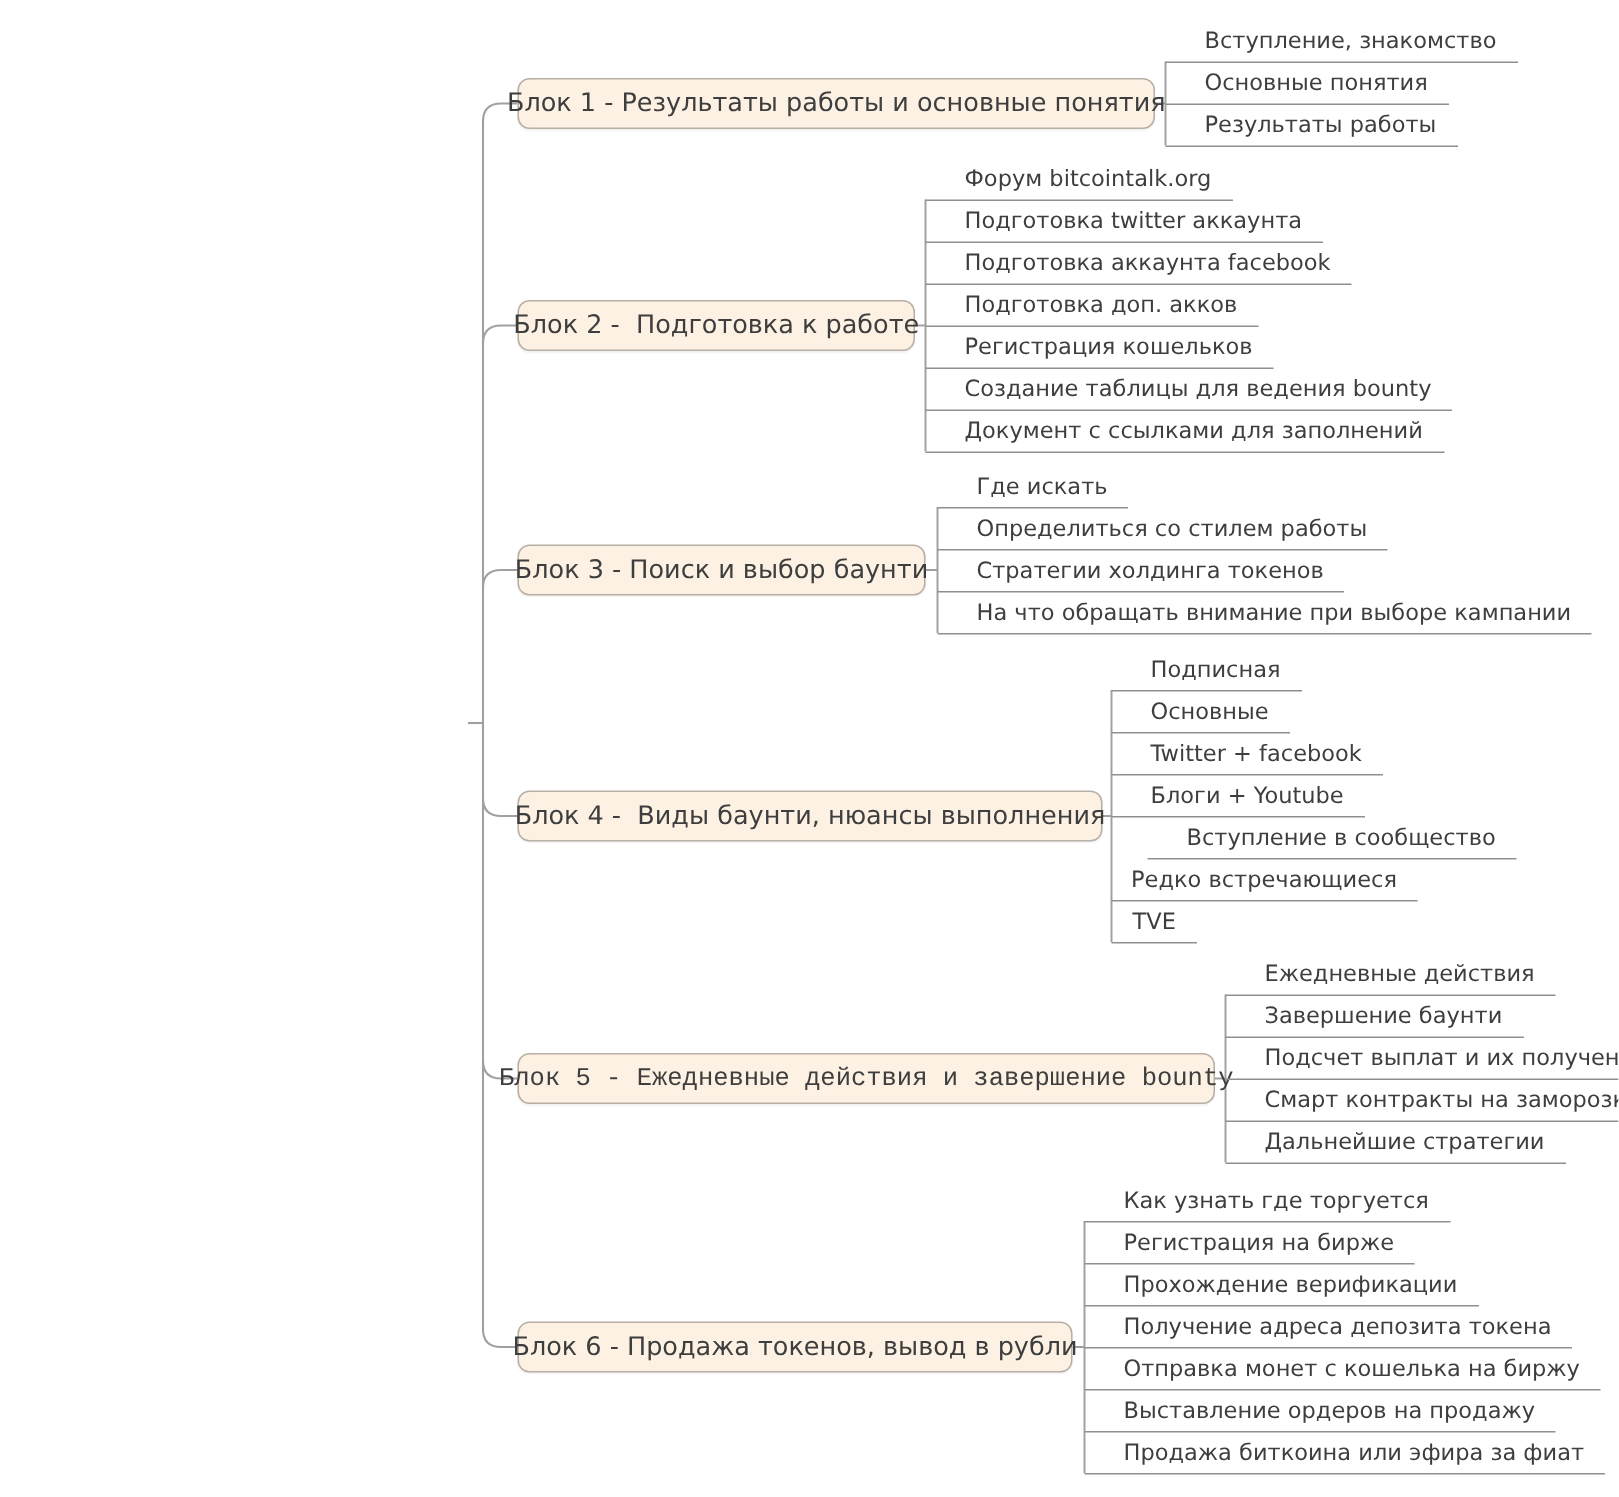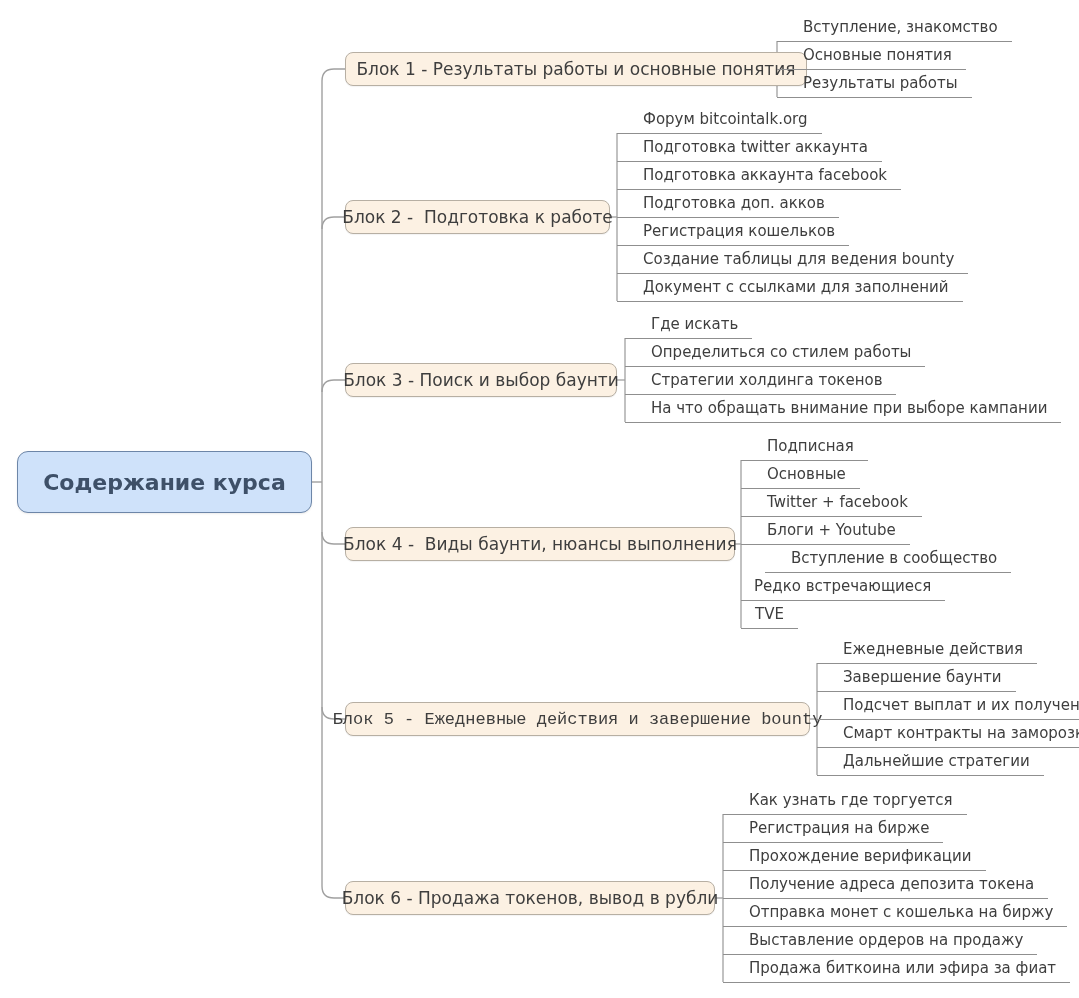--- a/index.html
+++ b/index.html
@@ -55,26 +55,23 @@
       <path d="M 617 380 L 625 380" fill="none" stroke="#a0a0a0" stroke-width="1.3"></path>
       <path d="M 625 338 L 625 422" fill="none" stroke="#a0a0a0" stroke-width="1.3"></path>
       <path d="M 735 544 L 741 544" fill="none" stroke="#a0a0a0" stroke-width="1.3"></path>
       <path d="M 741 460 L 741 628" fill="none" stroke="#a0a0a0" stroke-width="1.3"></path>
       <path d="M 810 719 L 817 719" fill="none" stroke="#a0a0a0" stroke-width="1.3"></path>
       <path d="M 817 663 L 817 775" fill="none" stroke="#a0a0a0" stroke-width="1.3"></path>
       <path d="M 715 898 L 723 898" fill="none" stroke="#a0a0a0" stroke-width="1.3"></path>
       <path d="M 723 814 L 723 982" fill="none" stroke="#a0a0a0" stroke-width="1.3"></path>
     </svg>
 
-  <div class="root-node">
-    <span class="node-label">Содержание курса</span>
-  </div>
 
   <div id="branches">
-      <div class="branch-node" style="left: 345px; top: 52px; width: 462px;">
+      <div class="branch-node" style="left: 345px; top: 52px; width: 425px;">
         <span class="node-label">Блок 1 - Результаты работы и основные понятия</span>
       </div>
       <div class="leaf-node" style="left: 777px; top: 15px;">Вступление, знакомство</div>
       <div class="leaf-node" style="left: 777px; top: 43px;">Основные понятия</div>
       <div class="leaf-node" style="left: 777px; top: 71px;">Результаты работы</div>
       <div class="branch-node" style="left: 345px; top: 200px; width: 265px;">
         <span class="node-label">Блок 2 -  Подготовка к работе</span>
       </div>
       <div class="leaf-node" style="left: 617px; top: 107px;">Форум bitcointalk.org</div>
       <div class="leaf-node" style="left: 617px; top: 135px;">Подготовка twitter аккаунта</div>

